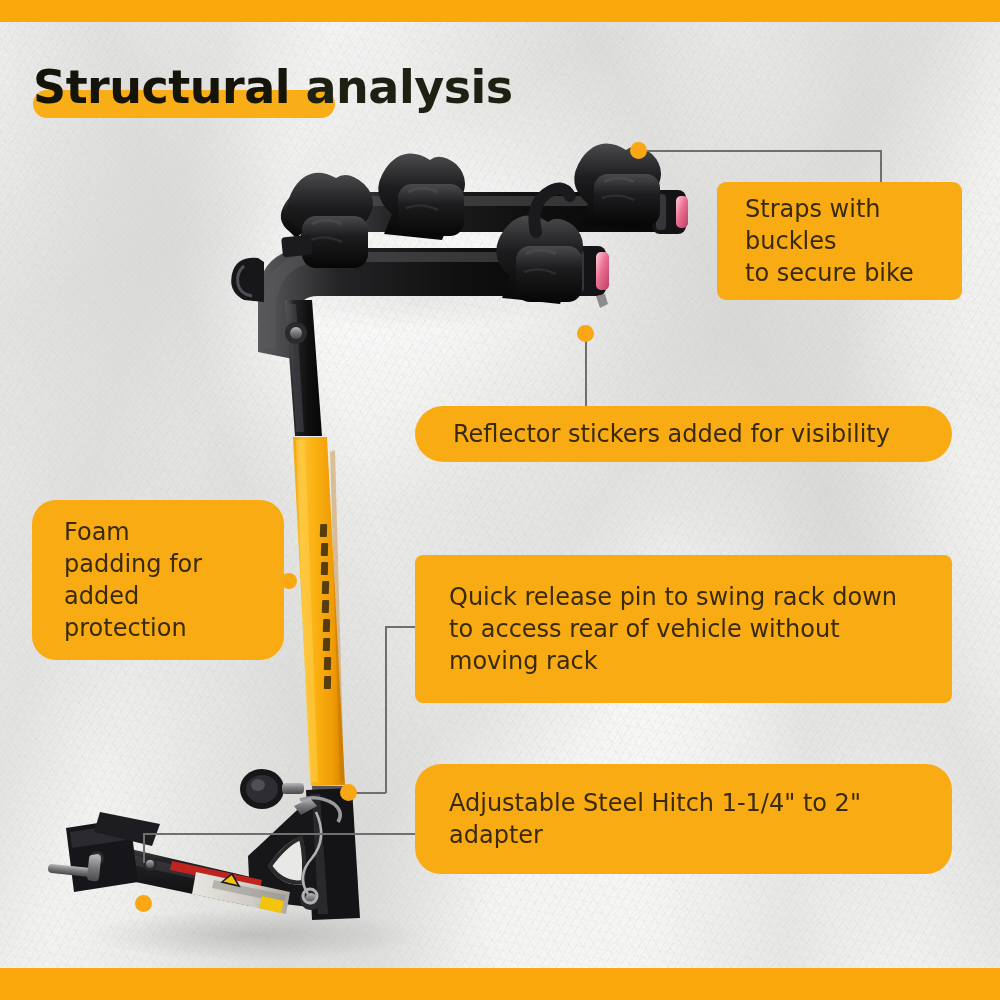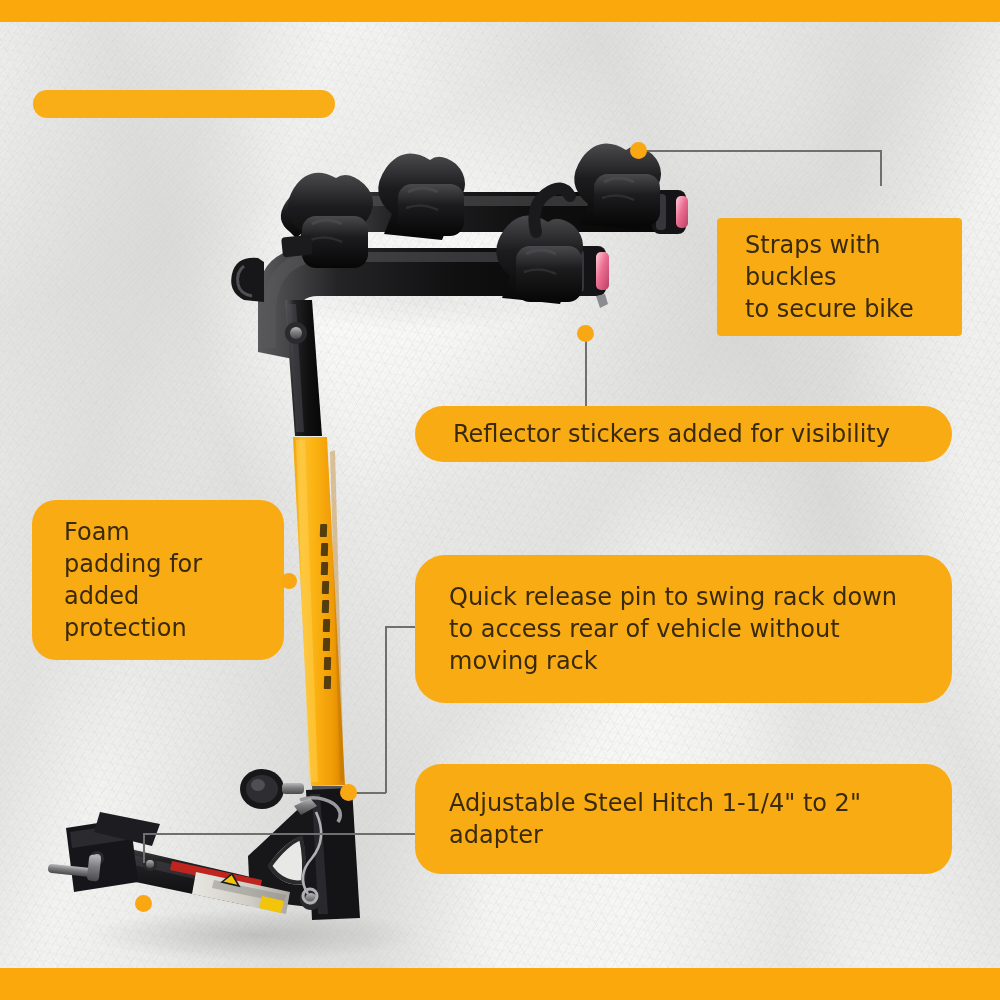--- a/index.html
+++ b/index.html
@@ -101,40 +101,39 @@
     display: flex;
     align-items: center;
     white-space: pre-line;
   }
   .callout .co-text { display: block; width: 100%; }
 
   #callout-straps {
     left: 717px; top: 182px;
     width: 245px; height: 118px;
     padding: 0 0 0 28px;
-    border-radius: 4px;
-    margin-top: 36px;
+    border-radius: 9px;
   }
   #callout-reflector {
     left: 415px; top: 406px;
     width: 537px; height: 56px;
     padding: 0 0 0 38px;
     border-radius: 28px;
   }
   #callout-foam {
     left: 32px; top: 500px;
     width: 252px; height: 160px;
     padding: 0 8px 0 32px;
     border-radius: 24px;
   }
   #callout-quickrelease {
     left: 415px; top: 555px;
     width: 537px; height: 148px;
     padding: 0 0 0 34px;
-    border-radius: 30px;
+    border-radius: 8px;
   }
   #callout-hitch {
     left: 415px; top: 764px;
     width: 537px; height: 110px;
     padding: 0 0 0 34px;
     border-radius: 26px;
   }
 
   
   .leader { position: absolute; background: #6f6f6f; z-index: 3; }
@@ -350,20 +349,23 @@
         <rect x="88" y="855" width="12" height="26" rx="4" fill="url(#gSteel)" transform="rotate(6 94 868)"></rect>
       </g>
     </g>
   </svg>
 
   <div class="bar bar-top"></div>
   <div class="bar bar-bottom"></div>
 
   <div class="title-wrap">
     <div class="title-pill"></div>
+    <div class="title-text">
+      <span class="t-hi">Structural</span><span class="t-rest"> analysis</span>
+    </div>
   </div>
 
   <div class="leader leader-h" style="left:646px; top:150px; width:236px;"></div>
   <div class="leader leader-v" style="left:880px; top:150px; height:36px;"></div>
   <div class="dot" style="left:630px; top:142px; width:17px; height:17px;"></div>
 
   <div class="leader leader-v" style="left:585px; top:334px; height:92px;"></div>
   <div class="dot" style="left:577px; top:325px; width:17px; height:17px;"></div>
 
   <div class="leader leader-h" style="left:264px; top:581px; width:26px;"></div>

